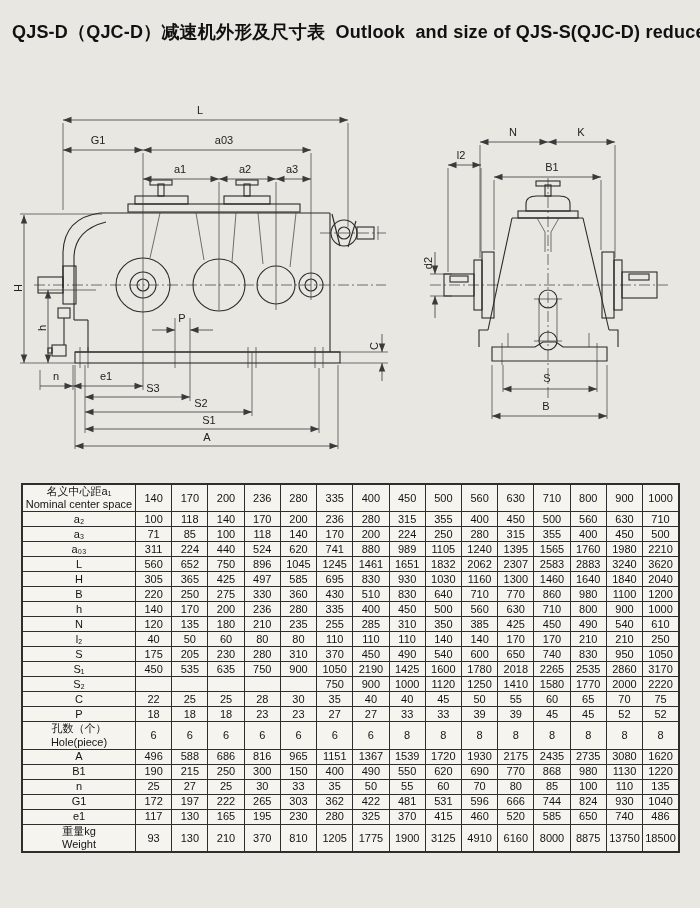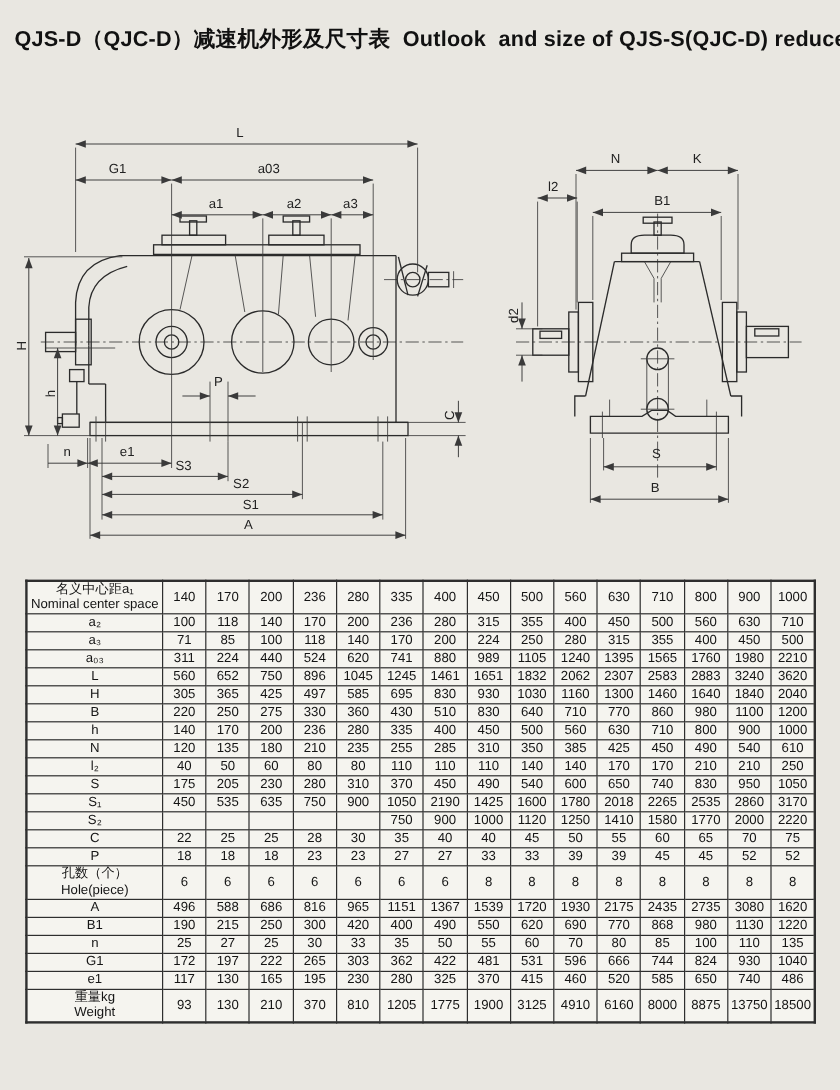--- a/index.html
+++ b/index.html
@@ -581,21 +581,21 @@
         <td>1620</td>
       </tr>
       <tr>
         <td class="lbl">
           <div>B1</div>
         </td>
         <td>190</td>
         <td>215</td>
         <td>250</td>
         <td>300</td>
-        <td>420</td>
+        <td>150</td>
         <td>400</td>
         <td>490</td>
         <td>550</td>
         <td>620</td>
         <td>690</td>
         <td>770</td>
         <td>868</td>
         <td>980</td>
         <td>1130</td>
         <td>1220</td>

